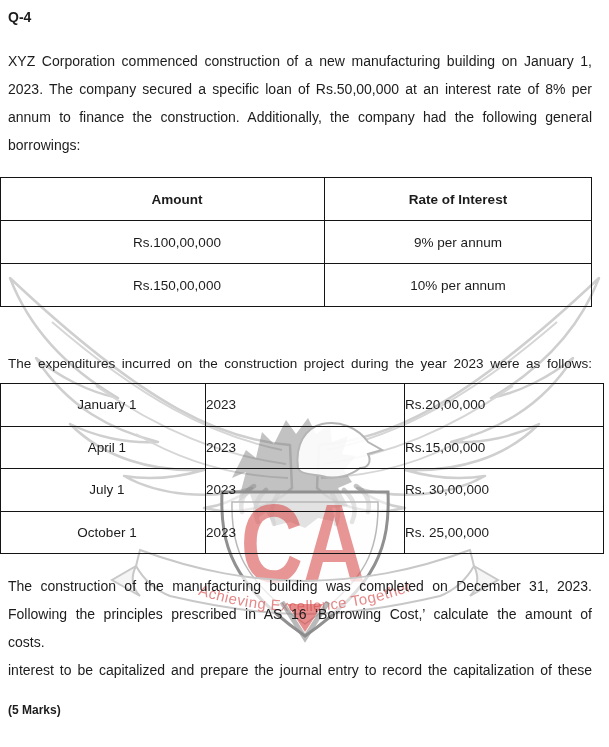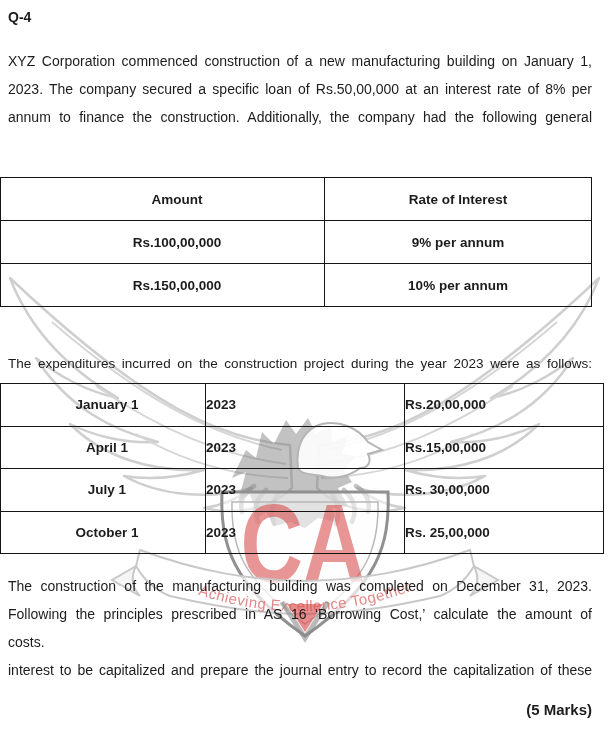--- a/index.html
+++ b/index.html
@@ -11,26 +11,26 @@
   .abs{position:absolute;}
   
   #question-number{left:8px;top:7px;font-size:14px;font-weight:bold;line-height:20px;}
   .para{left:8px;width:584px;font-size:14px;line-height:28px;}
   .jline{text-align:justify;text-align-last:justify;}
   .jline-last{text-align:left;}
   #para-intro{top:47px;}
   #expenditure-intro{left:8px;top:350px;width:584px;font-size:13.5px;line-height:28px;
     text-align:justify;text-align-last:justify;}
   #para-closing{top:572px;}
-  #marks-label{left:8px;top:700px;width:584px;text-align:right;
-    font-size:15px;font-weight:bold;line-height:20px;}
+  #marks-label{left:8px;top:700px;width:584px;
+    font-size:12px;font-weight:bold;line-height:20px;}
   
   table{border-collapse:collapse;table-layout:fixed;background:transparent;}
   td,th{border:1.6px solid #141414;vertical-align:middle;font-size:13.5px;
-    font-weight:bold;padding:0;background:transparent;}
+    font-weight:normal;padding:0;background:transparent;}
   #borrowings-table{left:0;top:177px;width:592px;}
   #borrowings-table td,#borrowings-table th{height:42px;text-align:center;}
   #borrowings-table .c1{width:294px;padding-left:29px;}
   #borrowings-table th{font-weight:bold;}
   #expenditure-table{left:0;top:383px;width:592px;}
   #expenditure-table td{height:41.5px;text-align:left;}
   #expenditure-table .c1{width:196px;text-align:center;padding-left:8px;}
   #expenditure-table .c2{width:198px;}
   #expenditure-table .c3{width:198px;}
   
@@ -98,20 +98,21 @@
 </svg>
 
 <div class="content">
 
   <div id="question-number" class="abs">Q-4</div>
 
   <div id="para-intro" class="abs para">
     <div class="jline">XYZ Corporation commenced construction of a new manufacturing building on January 1,</div>
     <div class="jline">2023. The company secured a specific loan of Rs.50,00,000 at an interest rate of 8% per</div>
     <div class="jline">annum to finance the construction. Additionally, the company had the following general</div>
+    <div class="jline jline-last">borrowings:</div>
   </div>
 
   <table id="borrowings-table" class="abs">
     <tbody>
         <tr>
       <th class="c1">Amount</th>
       <th>Rate of Interest</th>
     </tr>
     <tr>
       <td class="c1">Rs.100,00,000</td>

